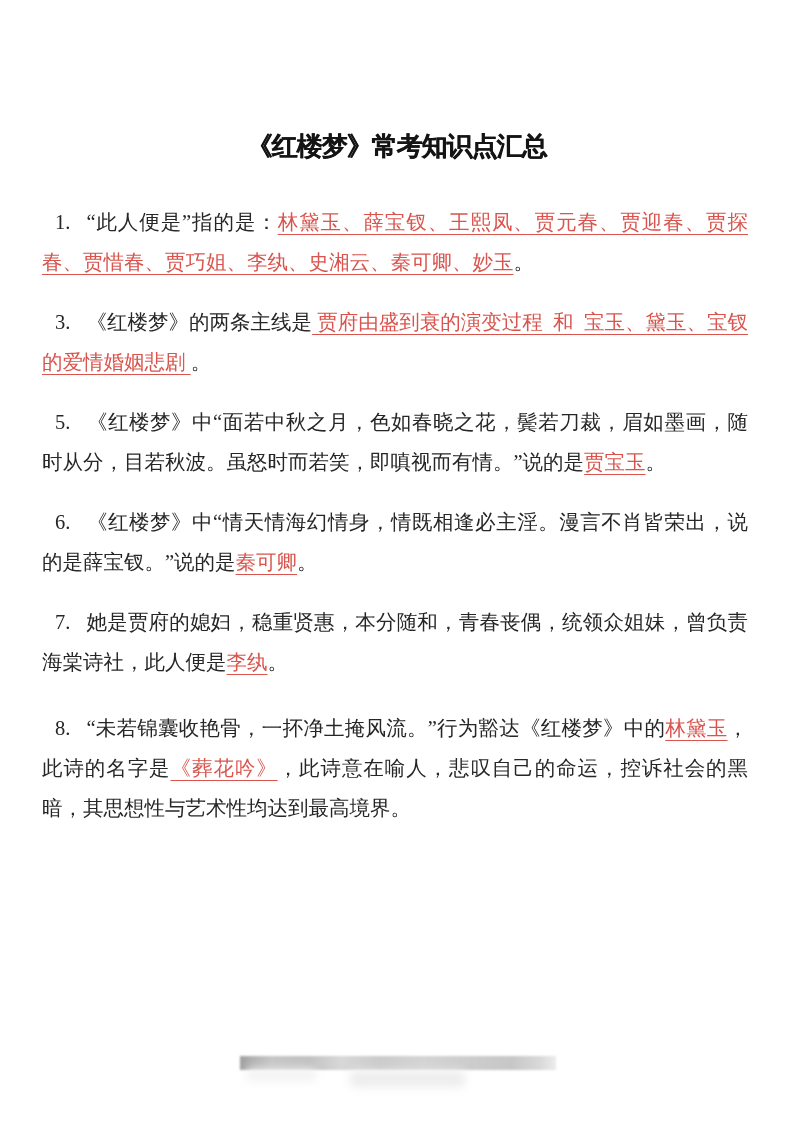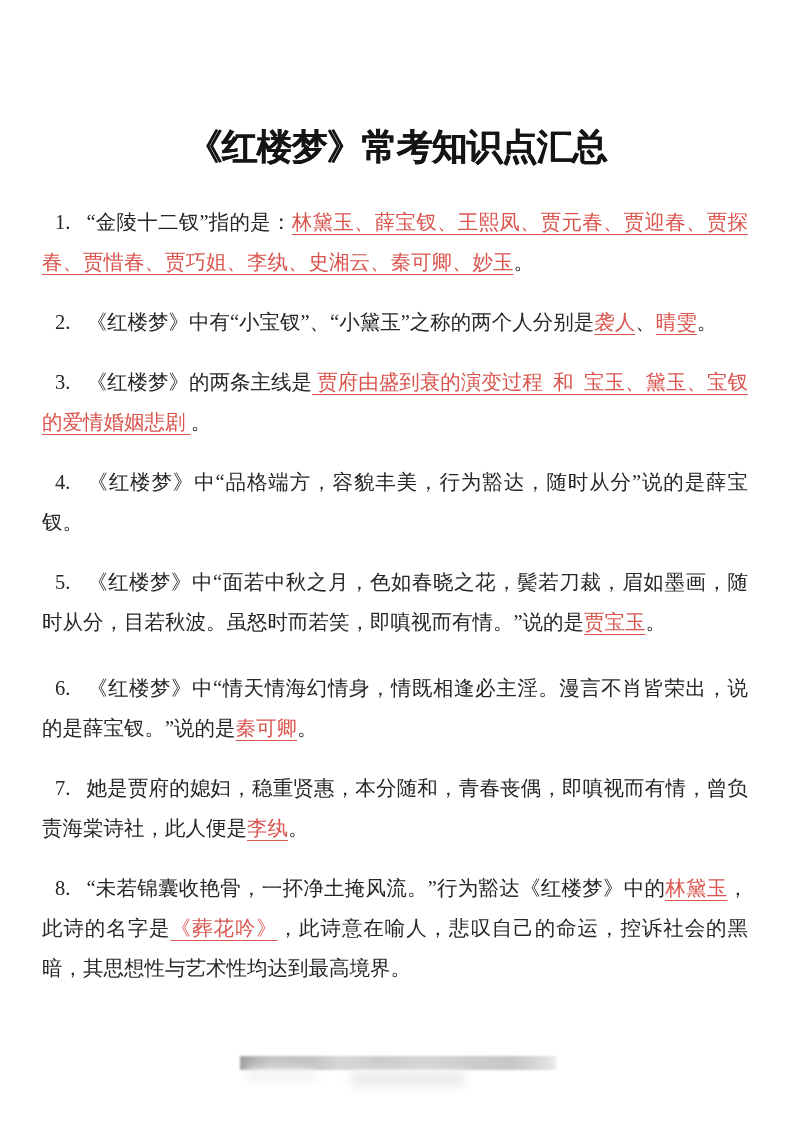--- a/index.html
+++ b/index.html
@@ -6,21 +6,21 @@
   html,body { margin:0; padding:0; }
   body {
     width:793px; height:1122px; background:#ffffff; position:relative;
     overflow:hidden;
     font-family:"Liberation Serif","DejaVu Serif",serif;
     color:var(--text-color);
   }
   .page { position:absolute; inset:0; background:#ffffff; }
   .title {
     position:absolute; top:124px; left:0; right:0; margin:0;
-    text-align:center; font-size:36px; line-height:46px;
+    text-align:center; font-size:26px; line-height:46px;
     font-weight:bold; letter-spacing:-1px; color:#141414;
     font-family:"Liberation Serif","DejaVu Serif",serif;
     text-shadow:0.6px 0 0 #141414;
   }
   .list {
     position:absolute; top:202px; left:42px; width:706px;
   }
   .item {
     margin:0 0 20px 0;
     font-size:20.5px; line-height:40px;
@@ -55,27 +55,25 @@
   }
 </style>
 </head>
 <body>
 
 <div class="page">
 
   <h1 class="title">《红楼梦》常考知识点汇总</h1>
 
   <div class="list">
-      <p class="item"><span class="num">1.</span><span class="normal">“金陵十二钗”指的是：</span><span class="answer">林黛玉、薛宝钗、王熙凤、贾元春、贾迎春、贾探春、贾惜春、贾巧姐、李纨、史湘云、秦可卿、妙玉</span><span class="normal">。</span></p>
-      <p class="item"><span class="num">2.</span><span class="normal">《红楼梦》中有“小宝钗”、“小黛玉”之称的两个人分别是</span><span class="answer">袭人</span><span class="normal">、</span><span class="answer">晴雯</span><span class="normal">。</span></p>
+      <p class="item"><span class="num">1.</span><span class="normal">“此人便是”指的是：</span><span class="answer">林黛玉、薛宝钗、王熙凤、贾元春、贾迎春、贾探春、贾惜春、贾巧姐、李纨、史湘云、秦可卿、妙玉</span><span class="normal">。</span></p>
       <p class="item"><span class="num">3.</span><span class="normal">《红楼梦》的两条主线是</span><span class="answer">&nbsp;贾府由盛到衰的演变过程&nbsp;&nbsp;和&nbsp;&nbsp;宝玉、黛玉、宝钗的爱情婚姻悲剧&nbsp;</span><span class="normal">。</span></p>
-      <p class="item"><span class="num">4.</span><span class="normal">《红楼梦》中“品格端方，容貌丰美，行为豁达，随时从分”说的是薛宝钗。</span></p>
       <p class="item"><span class="num">5.</span><span class="normal">《红楼梦》中“面若中秋之月，色如春晓之花，鬓若刀裁，眉如墨画，随时从分，目若秋波。虽怒时而若笑，即嗔视而有情。”说的是</span><span class="answer">贾宝玉</span><span class="normal">。</span></p>
       <p class="item"><span class="num">6.</span><span class="normal">《红楼梦》中“情天情海幻情身，情既相逢必主淫。漫言不肖皆荣出，说的是薛宝钗。”说的是</span><span class="answer">秦可卿</span><span class="normal">。</span></p>
-      <p class="item"><span class="num">7.</span><span class="normal">她是贾府的媳妇，稳重贤惠，本分随和，青春丧偶，即嗔视而有情，曾负责海棠诗社，此人便是</span><span class="answer">李纨</span><span class="normal">。</span></p>
+      <p class="item"><span class="num">7.</span><span class="normal">她是贾府的媳妇，稳重贤惠，本分随和，青春丧偶，统领众姐妹，曾负责海棠诗社，此人便是</span><span class="answer">李纨</span><span class="normal">。</span></p>
       <p class="item"><span class="num">8.</span><span class="normal">“未若锦囊收艳骨，一抔净土掩风流。”行为豁达《红楼梦》中的</span><span class="answer">林黛玉</span><span class="normal">，此诗的名字是</span><span class="answer">《葬花吟》</span><span class="normal">，此诗意在喻人，悲叹自己的命运，控诉社会的黑暗，其思想性与艺术性均达到最高境界。</span></p>
     </div>
 
   <div class="watermark-band"></div>
   <div class="watermark-smudge-a"></div>
   <div class="watermark-smudge-b"></div>
 
 </div>
 
 </body></html>

